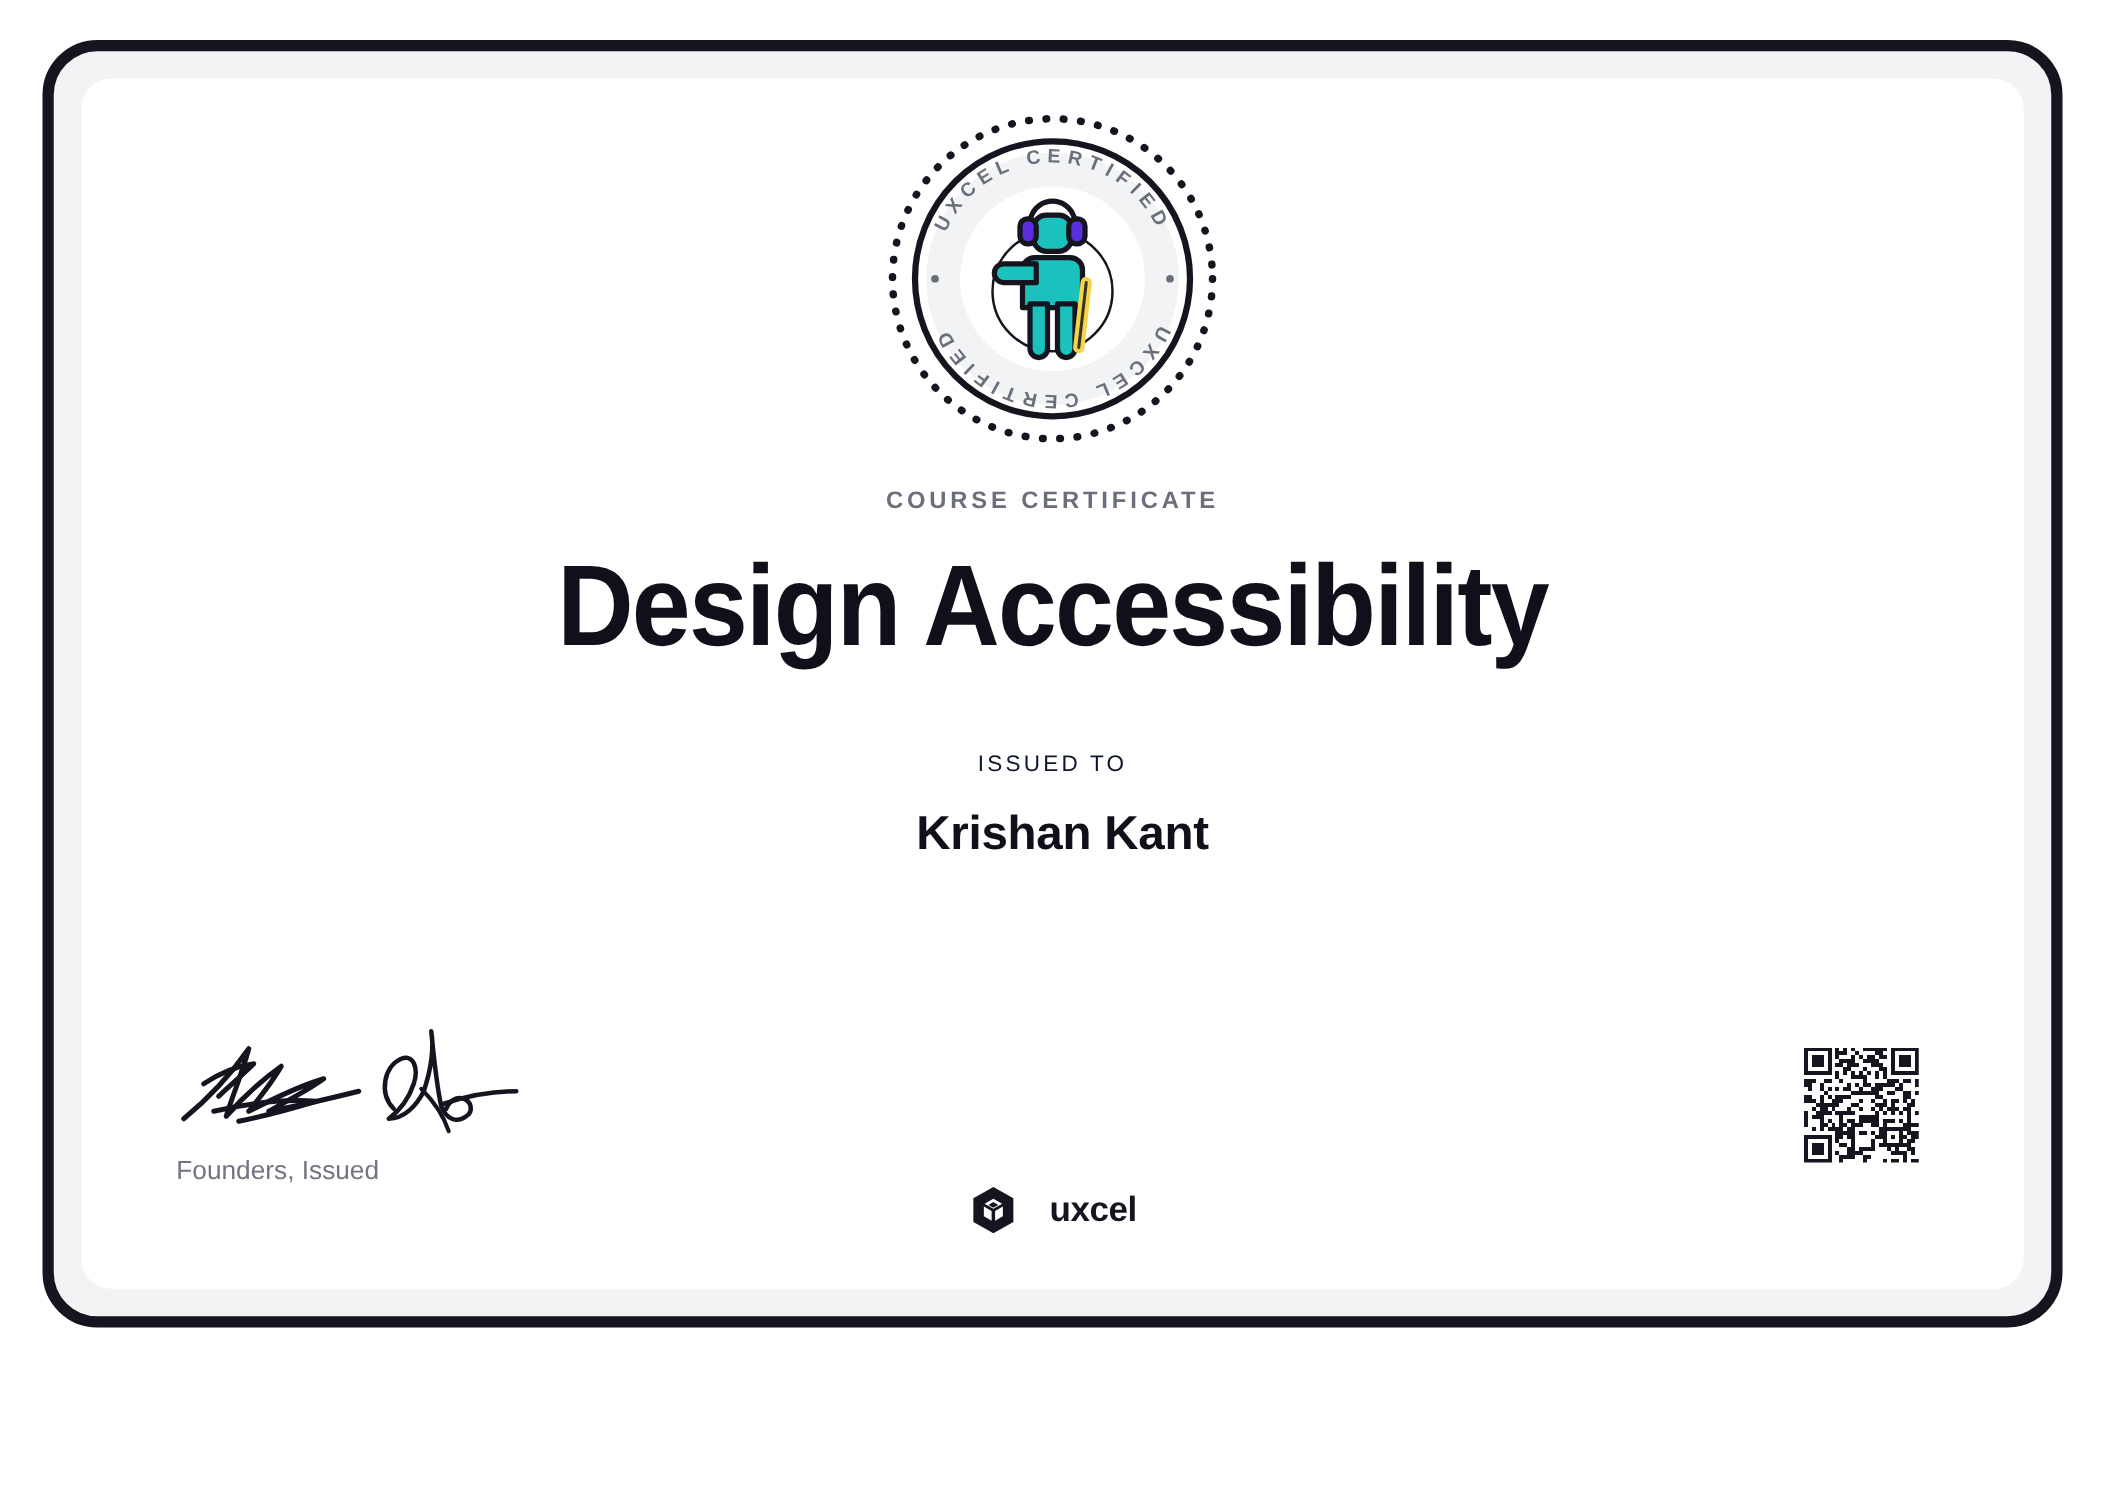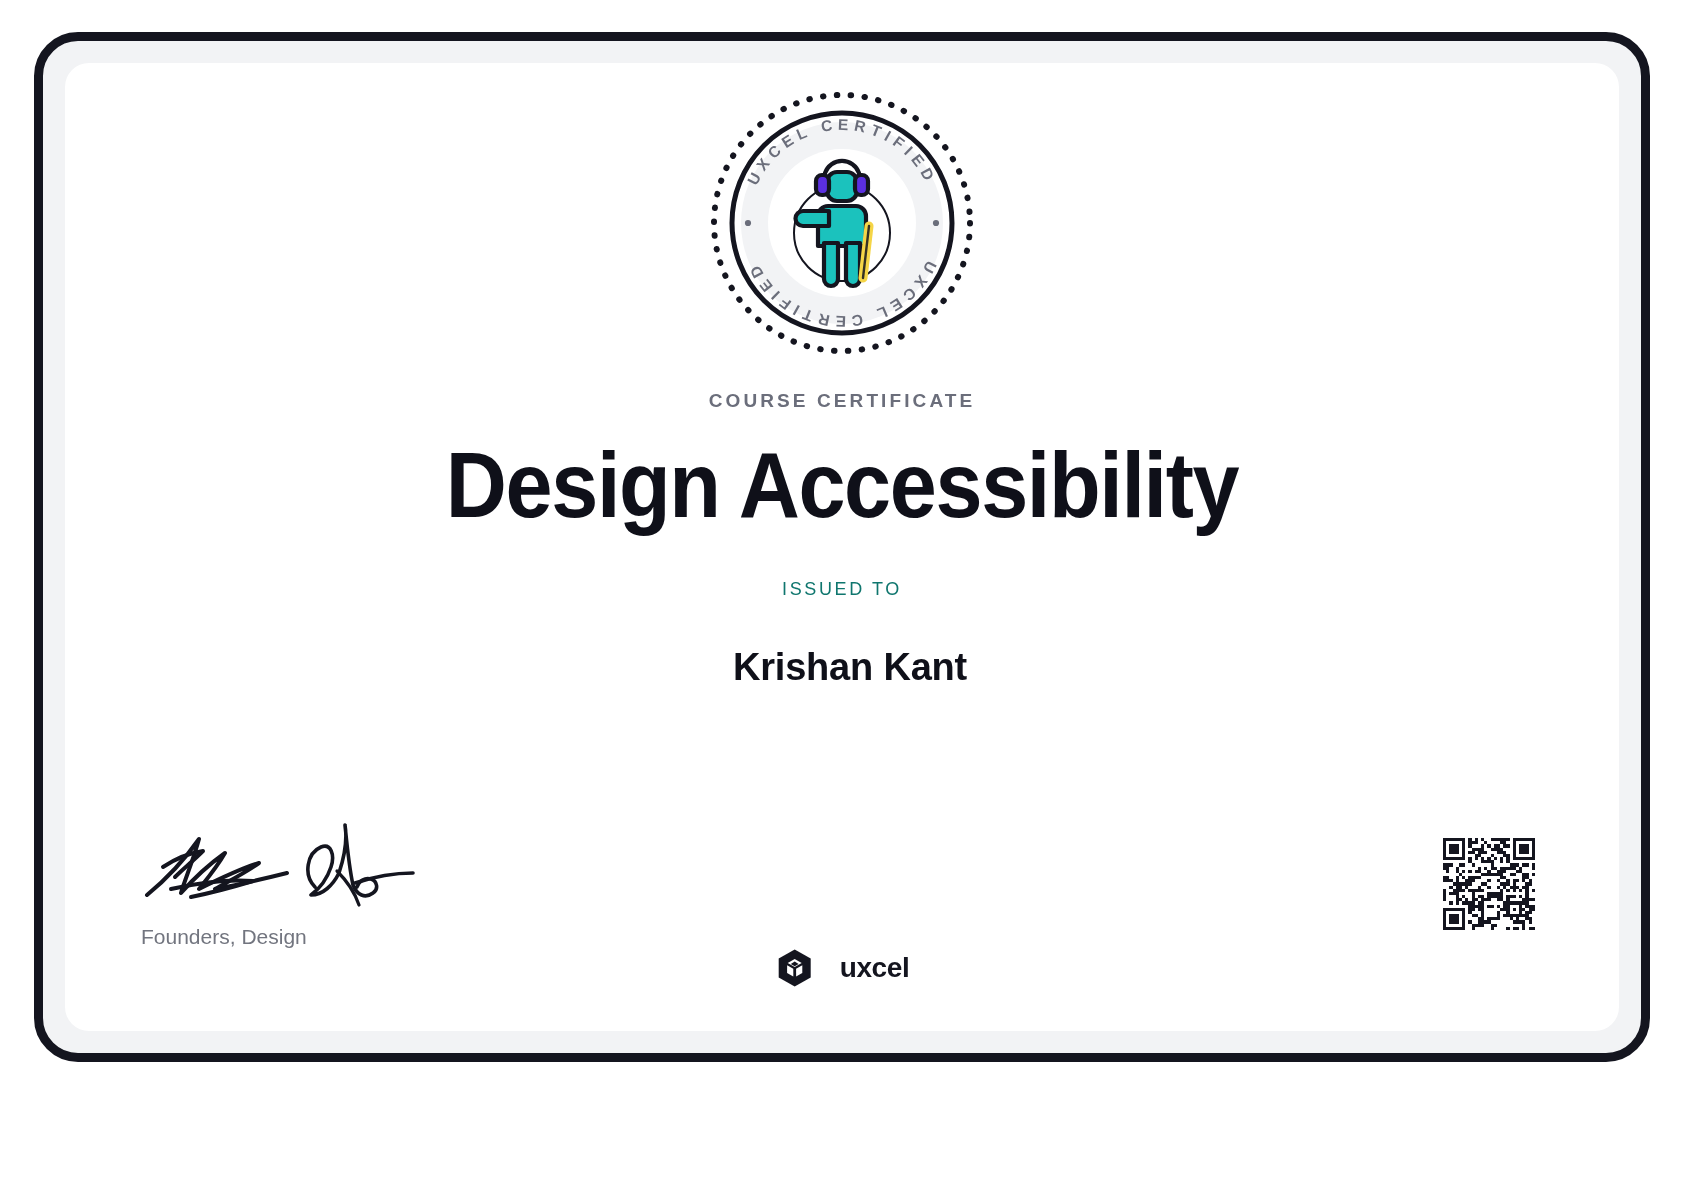--- a/index.html
+++ b/index.html
@@ -68,26 +68,26 @@
     font-weight: 700;
     letter-spacing: -1.5px;
     color: #0f1019;
     font-family: "Liberation Sans Narrow", "Liberation Sans", sans-serif;
     transform: scaleX(0.92);
   }
 
   
   .issued-to-label {
     position: absolute;
-    top: 516px;
+    top: 538px;
     left: 0; right: 0;
     text-align: center;
     font-size: 18px;
     letter-spacing: 2.6px;
-    color: #0f766e;
+    color: #0f172a;
   }
   .recipient {
     position: absolute;
     top: 583px;
     left: 16px; right: 0;
     text-align: center;
     font-size: 38px;
     font-weight: 700;
     color: #0f1019;
     letter-spacing: -0.2px;
@@ -234,21 +234,21 @@
           <path d="M30 66 C56 60 86 56 112 58 C92 64 70 70 50 74" stroke-width="4"></path>
           <path d="M174 64 C162 52 166 30 180 24 C190 20 194 32 190 44
                    C186 56 178 66 170 72 C182 72 192 62 198 50
                    C204 32 206 14 204 2 C206 22 208 44 212 62
                    C216 72 224 76 232 70 C238 66 236 58 230 56
                    C224 54 218 58 216 64" stroke-width="3.6"></path>
           <path d="M214 60 C232 54 252 50 272 50" stroke-width="3.6"></path>
           <path d="M196 48 C206 58 214 70 218 82" stroke-width="3.2"></path>
         </g>
       </svg>
-      <div class="sig-caption">Founders, Design</div>
+      <div class="sig-caption">Founders, Issued</div>
     </div>
 
     <div class="brand">
       <svg class="brand-mark" viewBox="0 0 40 40">
         <path d="M20 1.5 L36 10.5 V29.5 L20 38.5 L4 29.5 V10.5 Z" fill="#14151f"></path>
         <g fill="#ffffff">
           <path d="M20 11 L27 15 L20 19 L13 15 Z"></path>
           <path d="M12.4 17.2 L18.6 20.8 V28.6 L12.4 25 Z"></path>
           <path d="M27.6 17.2 L21.4 20.8 V28.6 L27.6 25 Z"></path>
         </g>

